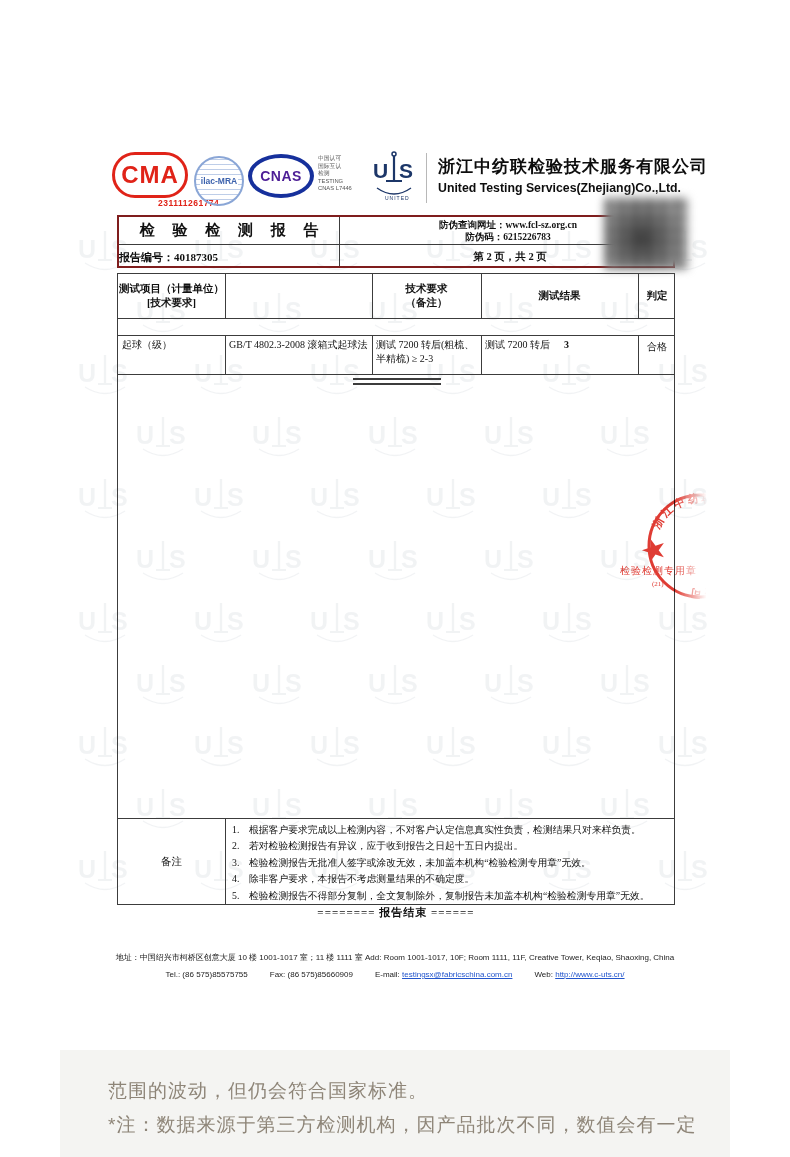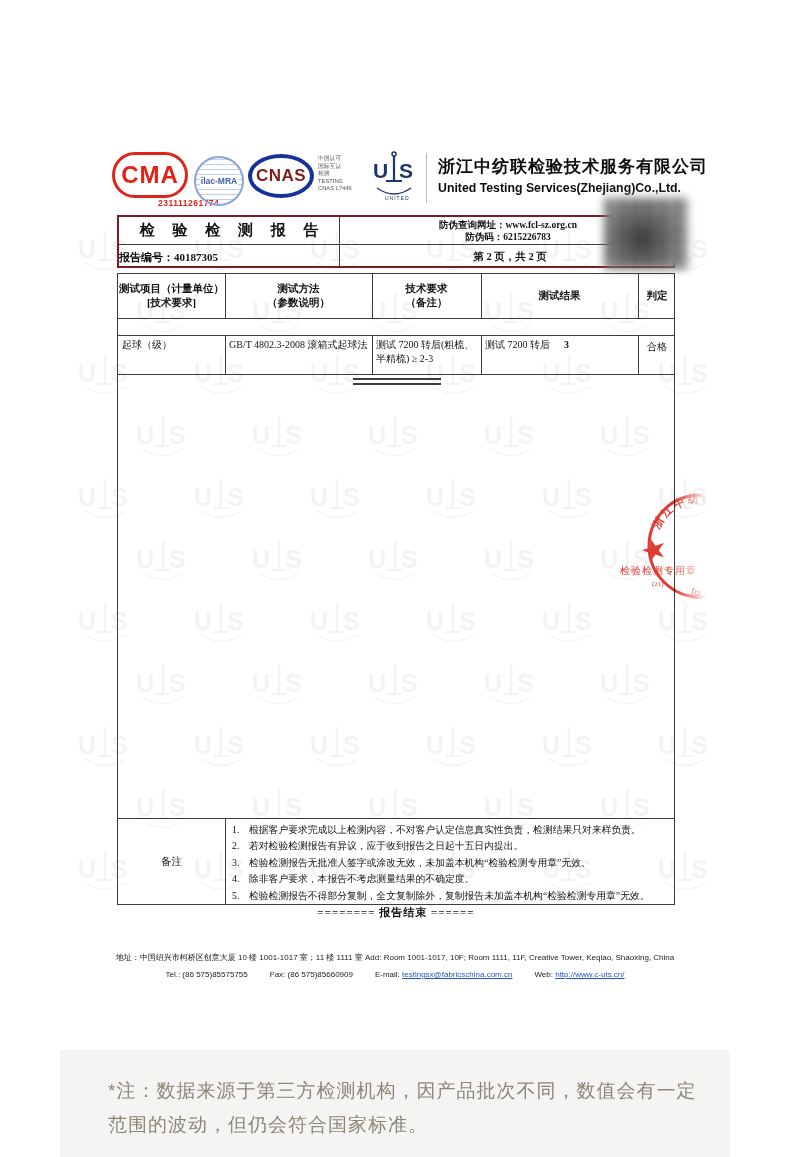--- a/index.html
+++ b/index.html
@@ -16,21 +16,21 @@
            display:flex;align-items:center;justify-content:center;z-index:2;background:transparent;}
   .cma-art span{font-family:"Liberation Sans",sans-serif;font-weight:bold;font-size:24px;color:#e02318;letter-spacing:1px;}
   .cma-num{left:110px;top:198px;width:86px;font-family:"Liberation Sans",sans-serif;font-size:8.5px;
            font-weight:bold;color:#e02318;letter-spacing:.5px;z-index:2;margin-left:48px;}
   .ilac{left:194px;top:156px;width:46px;height:46px;border:2px solid #8aa6d6;border-radius:50%;z-index:2;
         background:repeating-linear-gradient(0deg,transparent 0 4px,rgba(110,145,205,.45) 4px 5px);
         display:flex;align-items:center;justify-content:center;overflow:hidden;}
   .ilac span{font-family:"Liberation Sans",sans-serif;font-size:8.5px;font-weight:bold;color:#3c62ad;background:#fff;padding:0 1px;}
   .cnas{left:248px;top:154px;width:58px;height:36px;border:4px solid #16309c;border-radius:50%;z-index:2;
         display:flex;align-items:center;justify-content:center;background:#fff;}
-  .cnas span{font-family:"Liberation Sans",sans-serif;font-size:17px;font-weight:bold;color:#7f1d1d;letter-spacing:.5px;}
+  .cnas span{font-family:"Liberation Sans",sans-serif;font-size:14px;font-weight:bold;color:#4c1d95;letter-spacing:.5px;}
   .cnas-side{left:318px;top:155px;width:46px;z-index:2;font-family:"Liberation Sans",sans-serif;
              font-size:5.8px;line-height:7.6px;color:#555;}
   .uts-logo{left:370px;top:148px;z-index:2;}
   .hdr-divider{left:426px;top:153px;width:1px;height:50px;background:#b8b8b8;z-index:2;}
   .co-cn{left:438px;top:155px;width:260px;font-family:"Liberation Sans",sans-serif;font-size:17px;
          font-weight:bold;color:#0d0d0d;letter-spacing:1px;z-index:2;white-space:nowrap;}
   .co-en{left:438px;top:181px;width:260px;font-family:"Liberation Sans",sans-serif;font-size:12.3px;
          font-weight:bold;color:#0d0d0d;z-index:2;white-space:nowrap;}
 
   
@@ -595,24 +595,20 @@
     <div class="vl" style="left:520px;top:0;height:44px"></div>
     <div class="vl" style="left:107px;top:61px;height:39px"></div>
     <div class="vl" style="left:254px;top:61px;height:39px"></div>
     <div class="vl" style="left:363px;top:61px;height:39px"></div>
     <div class="vl" style="left:520px;top:61px;height:39px"></div>
     <div class="vl" style="left:107px;top:544px;height:87px"></div>
 
     <div class="th" style="left:0;width:107px">
       <div>测试项目（计量单位）</div>
       <div>[技术要求]</div>
-    </div>
-    <div class="th" style="left:107px;width:147px">
-      <div>测试方法</div>
-      <div>（参数说明）</div>
     </div>
     <div class="th" style="left:254px;width:109px">
       <div>技术要求</div>
       <div>（备注）</div>
     </div>
     <div class="th" style="left:363px;width:157px">
       <div>测试结果</div>
     </div>
     <div class="th" style="left:520px;width:38px">
       <div>判定</div>
@@ -672,17 +668,17 @@
   <div class="abs report-end">======== 报告结束 ======</div>
 
   <div class="abs footer">
     <div>地址：中国绍兴市柯桥区创意大厦 10 楼 1001-1017 室；11 楼 1111 室  Add: Room 1001-1017, 10F; Room 1111, 11F, Creative Tower, Keqiao, Shaoxing, China</div>
     <div>
       <span>Tel.: (86 575)85575755</span><span class="gap"></span><span>Fax: (86 575)85660909</span><span class="gap"></span><span>E-mail: </span><a href="#">testingsx@fabricschina.com.cn</a><span class="gap"></span><span>Web: </span><a href="#">http://www.c-uts.cn/</a>
     </div>
   </div>
 
   <div class="abs bottom-note">
+    <div>范围的波动，但仍会符合国家标准。</div>
     <div>*注：数据来源于第三方检测机构，因产品批次不同，数值会有一定</div>
-    <div>范围的波动，但仍会符合国家标准。</div>
   </div>
 
 </div>
 
 </body></html>

